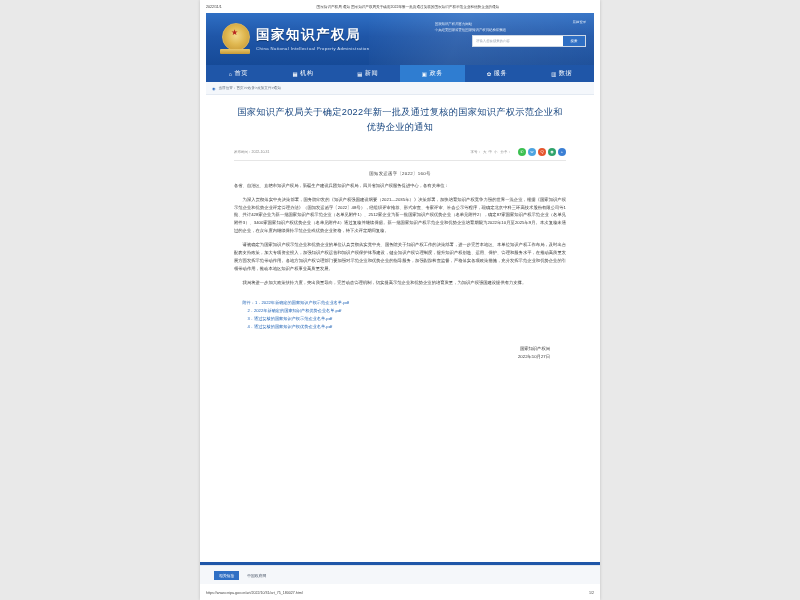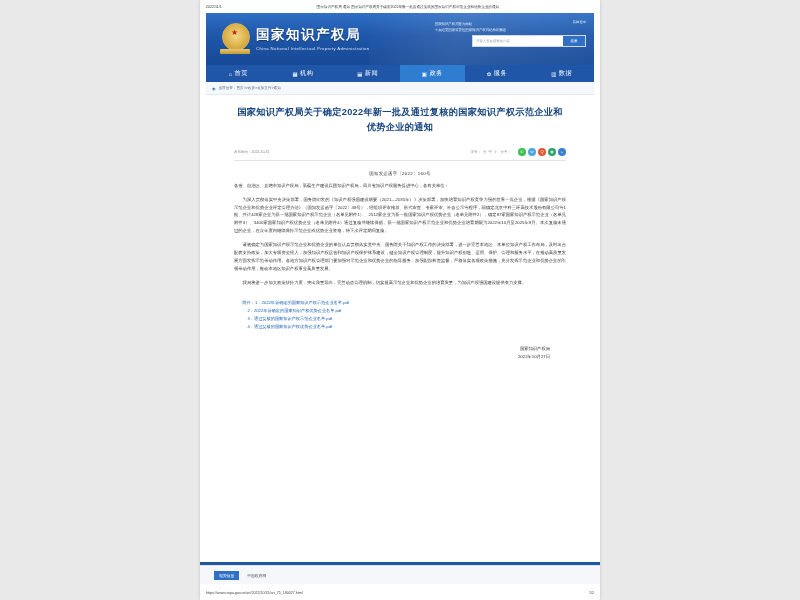--- a/index.html
+++ b/index.html
@@ -101,21 +101,21 @@
   
   .crumb{
     margin:0 6px;height:12px;background:#f4f7fb;border-bottom:1px solid #e4eaf2;
     display:flex;align-items:center;gap:3px;padding-left:6px;
     font-size:3.6px;color:#5a6personally;color:#5a6675;
   }
   .crumb .pin{color:#2f6fc4;font-size:4px;}
   
   .article{padding:10px 34px 0 34px;}
   .art-title{
-    text-align:center;font-size:9.2px;line-height:1.65;font-weight:bold;color:#17457f;
+    text-align:center;font-size:9.2px;line-height:1.65;font-weight:normal;color:#17457f;
     letter-spacing:.3px;
   }
   .art-meta{
     display:flex;align-items:center;justify-content:space-between;
     margin-top:12px;padding-bottom:4px;border-bottom:1px solid #e6e6e6;
   }
   .meta-left{font-size:3.5px;color:#8b8b8b;}
   .meta-right{display:flex;align-items:center;gap:3px;font-size:3.5px;color:#8b8b8b;}
   .fsz{display:flex;gap:2px;align-items:center;}
   .fsz span{font-size:3.5px;}

